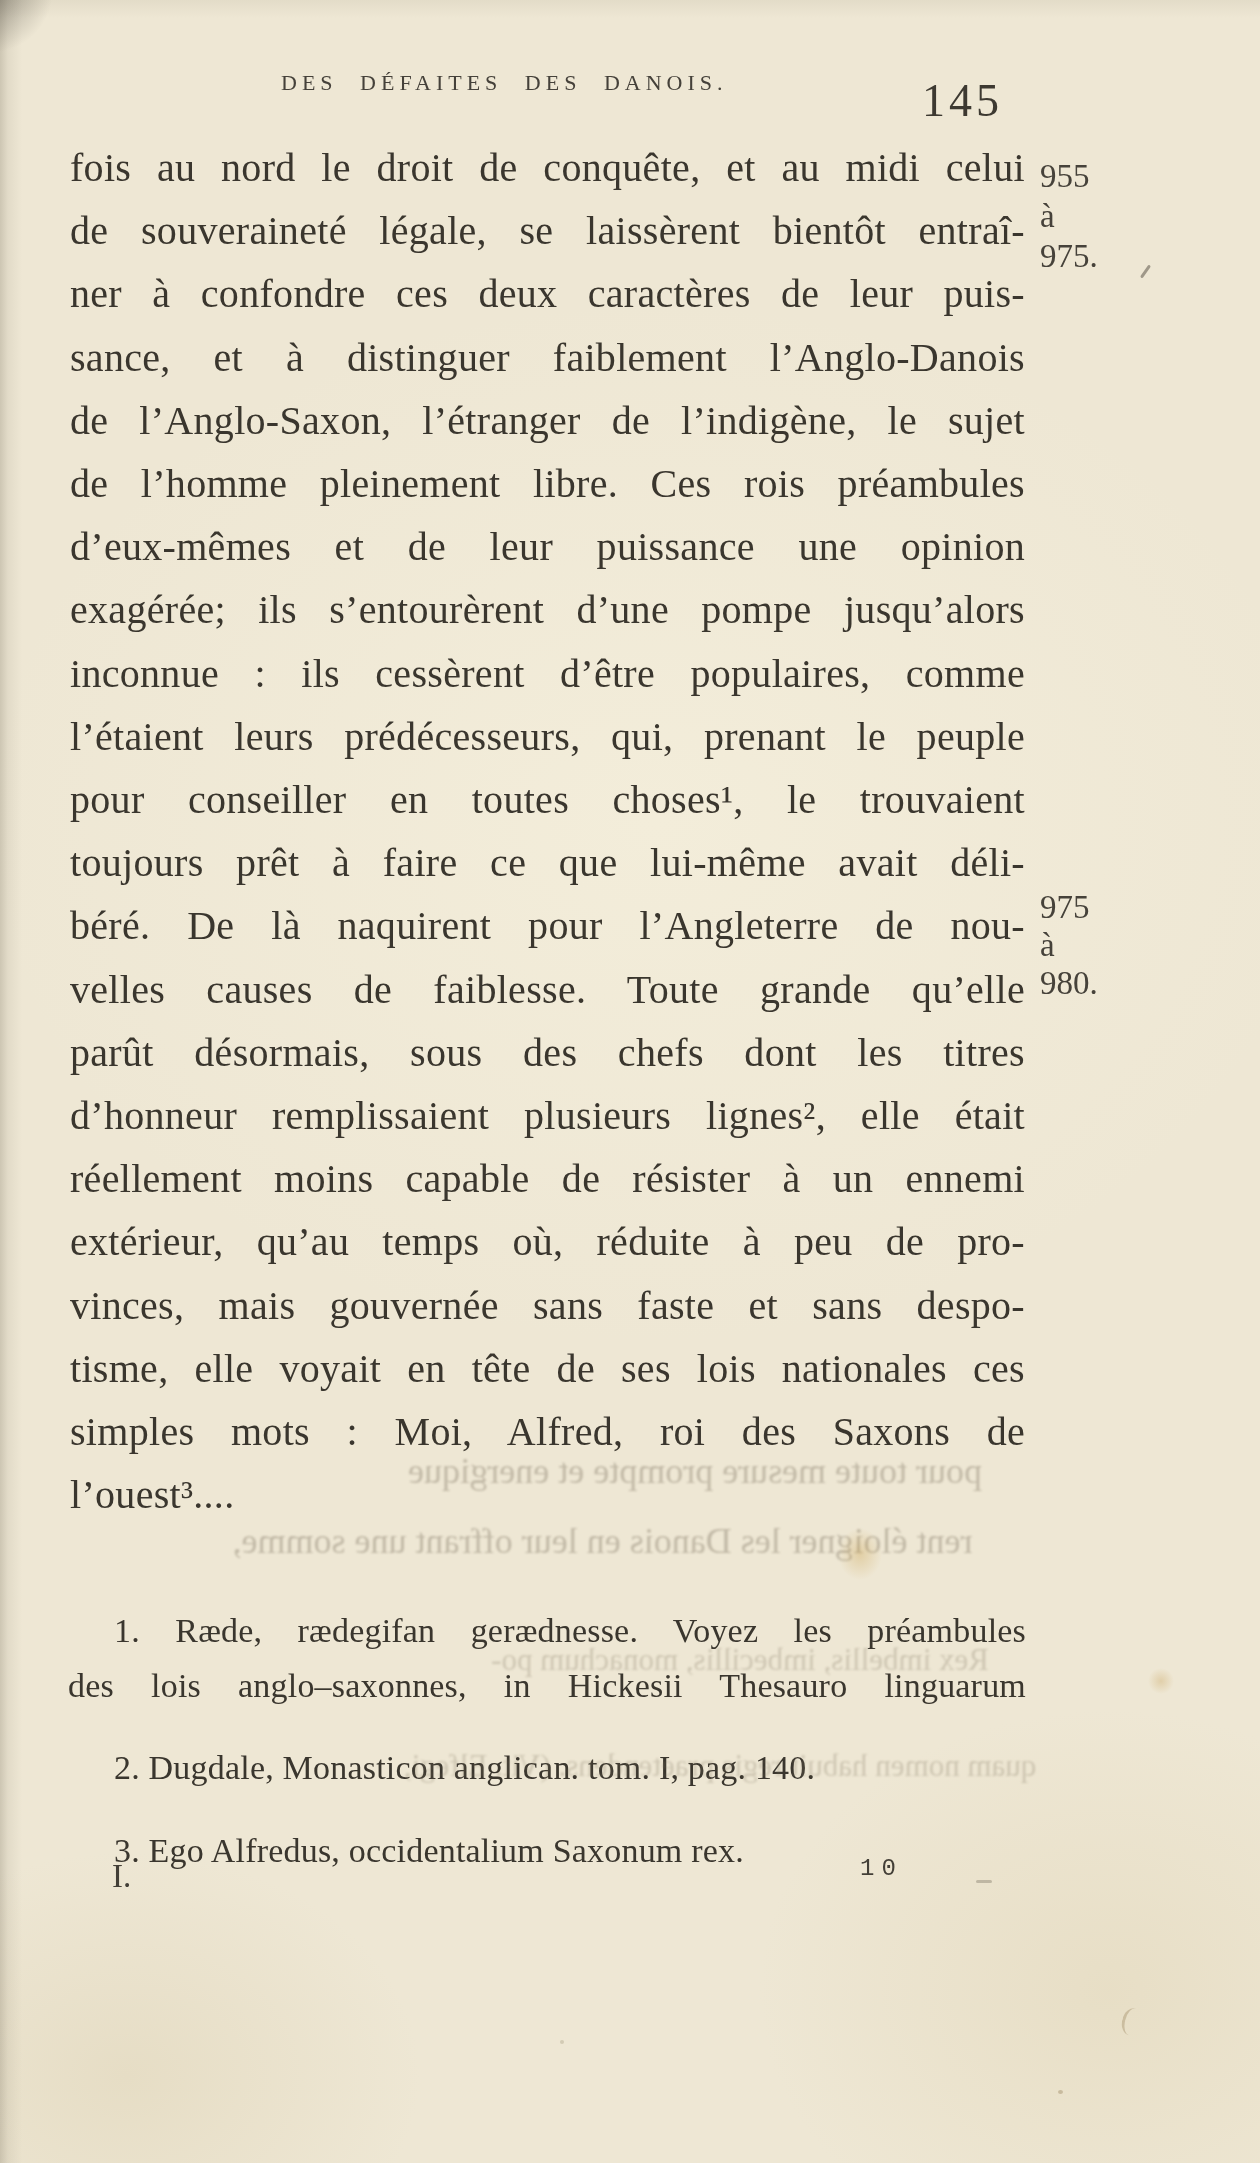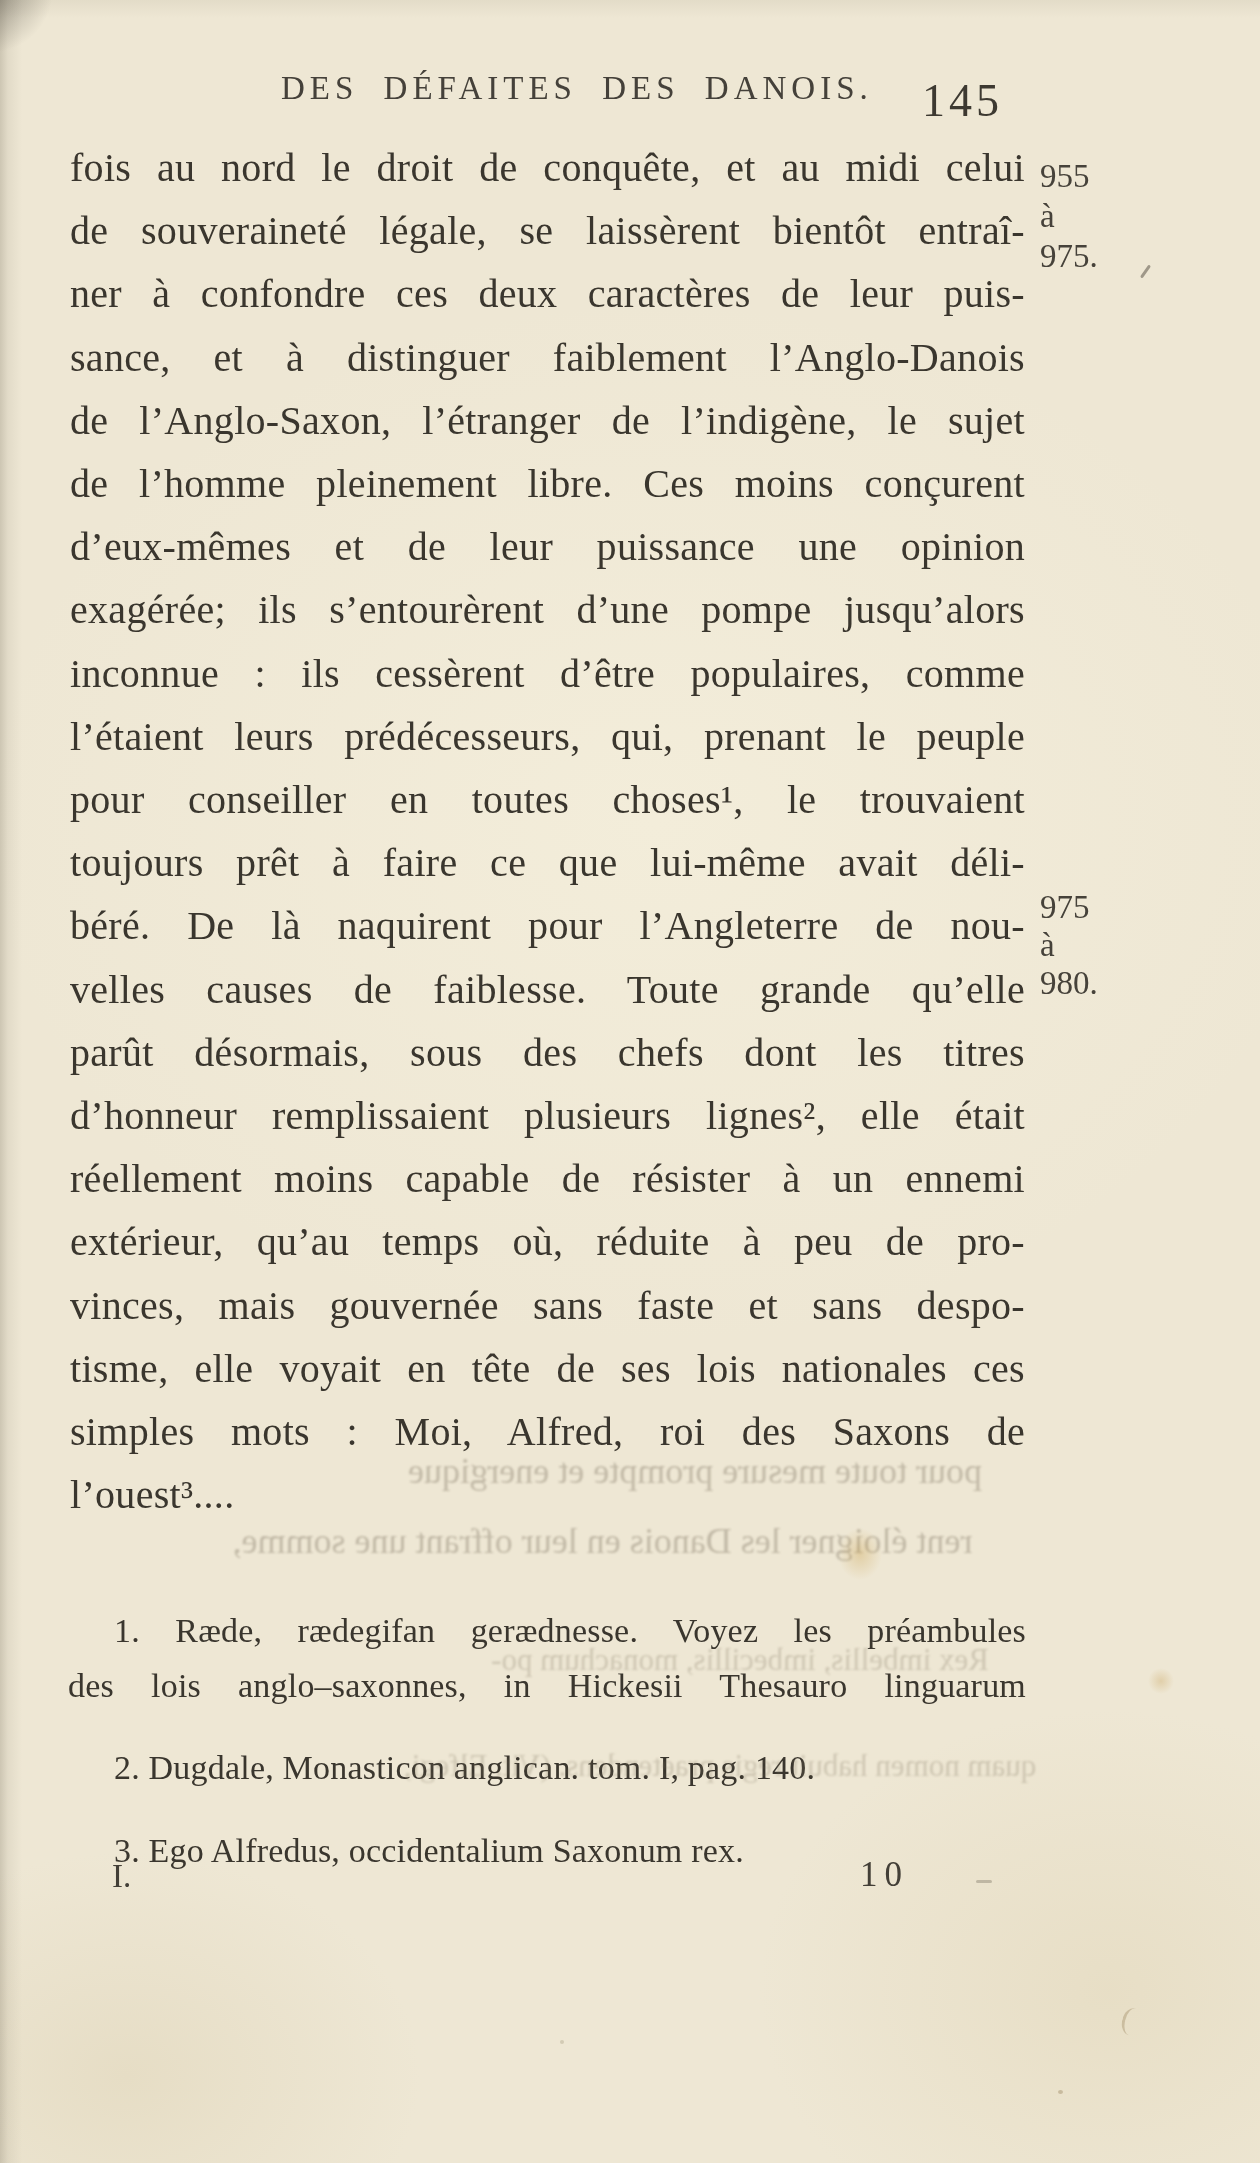--- a/index.html
+++ b/index.html
@@ -14,21 +14,21 @@
       linear-gradient(to bottom, rgba(150,140,115,0.12) 0px, rgba(150,140,115,0.0) 18px),
       radial-gradient(900px 700px at 52% 38%, #f3edda 0%, rgba(243,237,218,0) 75%),
       radial-gradient(500px 400px at 88% 92%, rgba(226,215,186,0.55), rgba(226,215,186,0) 70%),
       radial-gradient(420px 320px at 10% 96%, rgba(222,211,182,0.5), rgba(222,211,182,0) 70%),
       #eee7d4;
     font-family:"Liberation Serif","DejaVu Serif",serif;
     color:#3a362e;
   }
   .running-head{
     position:absolute;left:281px;top:70px;
-    font-size:33px;letter-spacing:5px;word-spacing:12px;
+    font-size:22px;letter-spacing:5px;word-spacing:12px;
     color:#45413a;white-space:nowrap;
   }
   .page-number{
     position:absolute;left:922px;top:74px;
     font-size:46px;letter-spacing:4px;color:#3d3931;
     font-feature-settings:"onum" 1;
   }
   .body-text{
     position:absolute;left:70px;top:136px;width:955px;
     font-size:40px;line-height:63.2px;
@@ -50,22 +50,23 @@
     letter-spacing:0.2px;
   }
   .footnotes .line{min-height:54.5px;}
   .footnotes .indent{text-indent:46px;margin-top:28px;}
   .sig-left{
     position:absolute;left:112px;top:1858px;
     font-size:33px;color:#433f37;
   }
   .sig-right{
     position:absolute;left:860px;top:1855px;
-    font-size:35px;letter-spacing:7px;color:#433f37;
+    font-size:24px;letter-spacing:7px;color:#433f37;
     font-feature-settings:"onum" 1;
+    font-family:Liberation Mono, monospace;
   }
   .sig-dash{
     position:absolute;left:976px;top:1880px;width:16px;height:3px;
     background:rgba(110,100,85,0.35);border-radius:2px;
   }
   .ghost{
     position:absolute;
     transform:scaleX(-1);
     color:rgba(124,114,94,0.38);
     filter:blur(1.1px);
@@ -103,21 +104,21 @@
 
   <div class="running-head">DES DÉFAITES DES DANOIS.</div>
   <div class="page-number">145</div>
 
   <div class="body-text">
       <div class="line just">fois au nord le droit de conquête, et au midi celui</div>
       <div class="line just">de souveraineté légale, se laissèrent bientôt entraî-</div>
       <div class="line just">ner à confondre ces deux caractères de leur puis-</div>
       <div class="line just">sance, et à distinguer faiblement l’Anglo-Danois</div>
       <div class="line just">de l’Anglo-Saxon, l’étranger de l’indigène, le sujet</div>
-      <div class="line just">de l’homme pleinement libre. Ces moins conçurent</div>
+      <div class="line just">de l’homme pleinement libre. Ces rois préambules</div>
       <div class="line just">d’eux-mêmes et de leur puissance une opinion</div>
       <div class="line just">exagérée; ils s’entourèrent d’une pompe jusqu’alors</div>
       <div class="line just">inconnue : ils cessèrent d’être populaires, comme</div>
       <div class="line just">l’étaient leurs prédécesseurs, qui, prenant le peuple</div>
       <div class="line just">pour conseiller en toutes choses¹, le trouvaient</div>
       <div class="line just">toujours prêt à faire ce que lui-même avait déli-</div>
       <div class="line just">béré. De là naquirent pour l’Angleterre de nou-</div>
       <div class="line just">velles causes de faiblesse. Toute grande qu’elle</div>
       <div class="line just">parût désormais, sous des chefs dont les titres</div>
       <div class="line just">d’honneur remplissaient plusieurs lignes², elle était</div>

